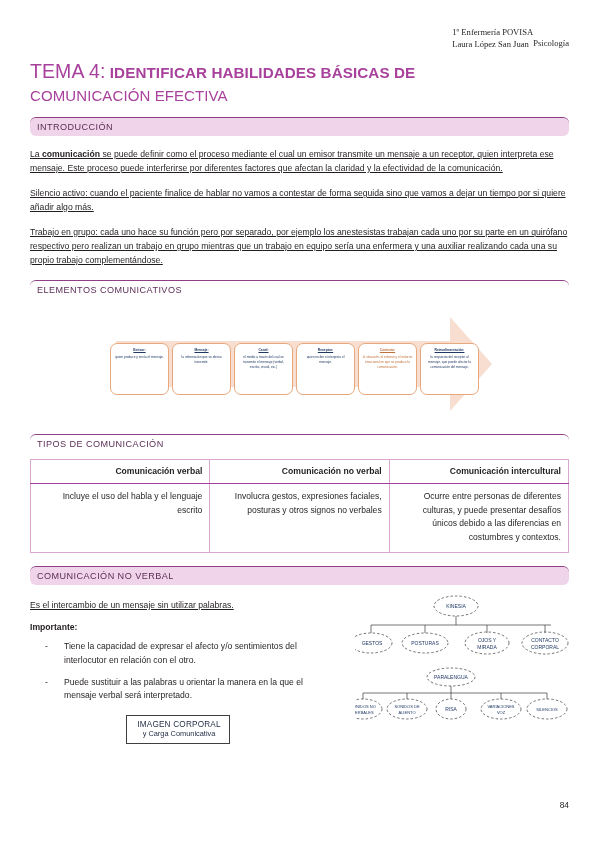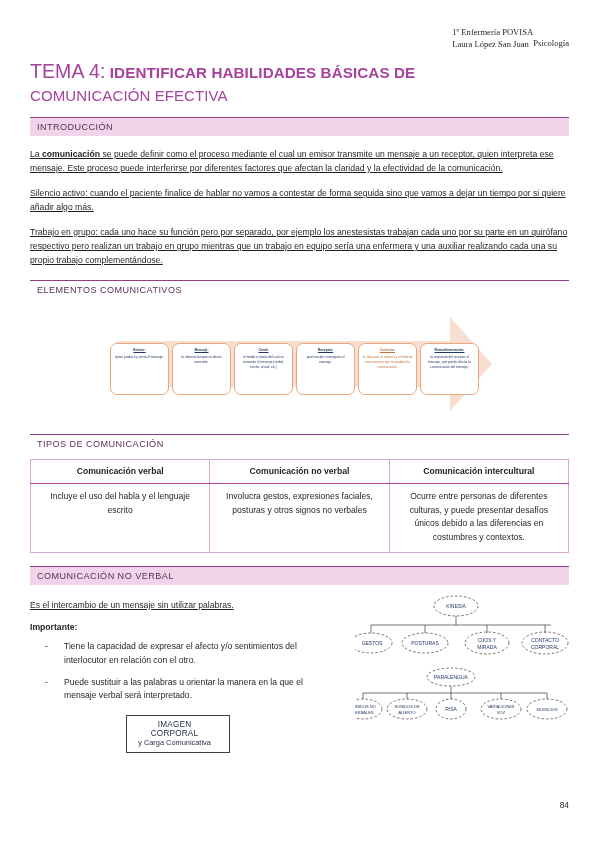--- a/index.html
+++ b/index.html
@@ -26,20 +26,21 @@
 
   
   .secbar {
     background: #f0d4ea;
     border-top: 1.3px solid #8f3f86;
     color:#5b2d56;
     font-size: 9.1px;
     letter-spacing: .45px;
     padding: 4px 7px 4px 7px;
     margin-top: 13px;
+    border-radius: 6px;
   }
   .secbar.nofill { background: transparent; color:#5b2d56; }
 
   
   p.body {
     font-size: 8.65px;
     line-height: 1.62;
     margin: 11px 0 0 0;
     text-align: left;
     color:#231f20;
@@ -80,37 +81,37 @@
 
   
   table.tipos {
     width: 100%; border-collapse: collapse; margin-top: 6px;
     table-layout: fixed;
   }
   table.tipos th, table.tipos td {
     border: 1px solid #d9a7d2;
     padding: 6px 7px 7px 7px;
     vertical-align: top;
-    text-align: center;
+    text-align: right;
   }
   table.tipos th { font-size: 8.6px; font-weight: 700; border-bottom: 1.6px solid #a8419c; }
   table.tipos td { font-size: 8.55px; line-height: 1.6; }
 
   
   .nv { display:flex; margin-top: 2px; }
   .nv-left { width: 352px; }
   .nv-right { flex:1; position:relative; padding-top: 8px; }
   .imp { font-size:8.65px; font-weight:700; margin: 10px 0 0 0; }
   ul.dash { list-style:none; margin: 8px 0 0 0; padding: 0 0 0 34px; }
   ul.dash li { position:relative; font-size:8.6px; line-height:1.62; margin-bottom: 8px; padding-right: 18px; }
   ul.dash li::before { content:"-"; position:absolute; left:-19px; top:0; color:#231f20; }
 
   .imgcorp {
     margin: 12px 0 0 96px; width: 104px;
-    border: 1px solid #3f3f3f; padding: 4px 13px 5px 6px; text-align:center;
+    border: 1px solid #3f3f3f; padding: 4px 4px 5px 6px; text-align:center;
   }
   .imgcorp .l1 { font-size:8.2px; color:#1f2a44; letter-spacing:.2px; }
   .imgcorp .l2 { font-size:7.4px; color:#1f2a44; }
 
   
   .trees { position:relative; width: 214px; height: 130px; }
   .trees svg { display:block; }
 
   
   .pgnum { position:absolute; right:30px; bottom:38px; font-size:8.4px; color:#231f20; }

